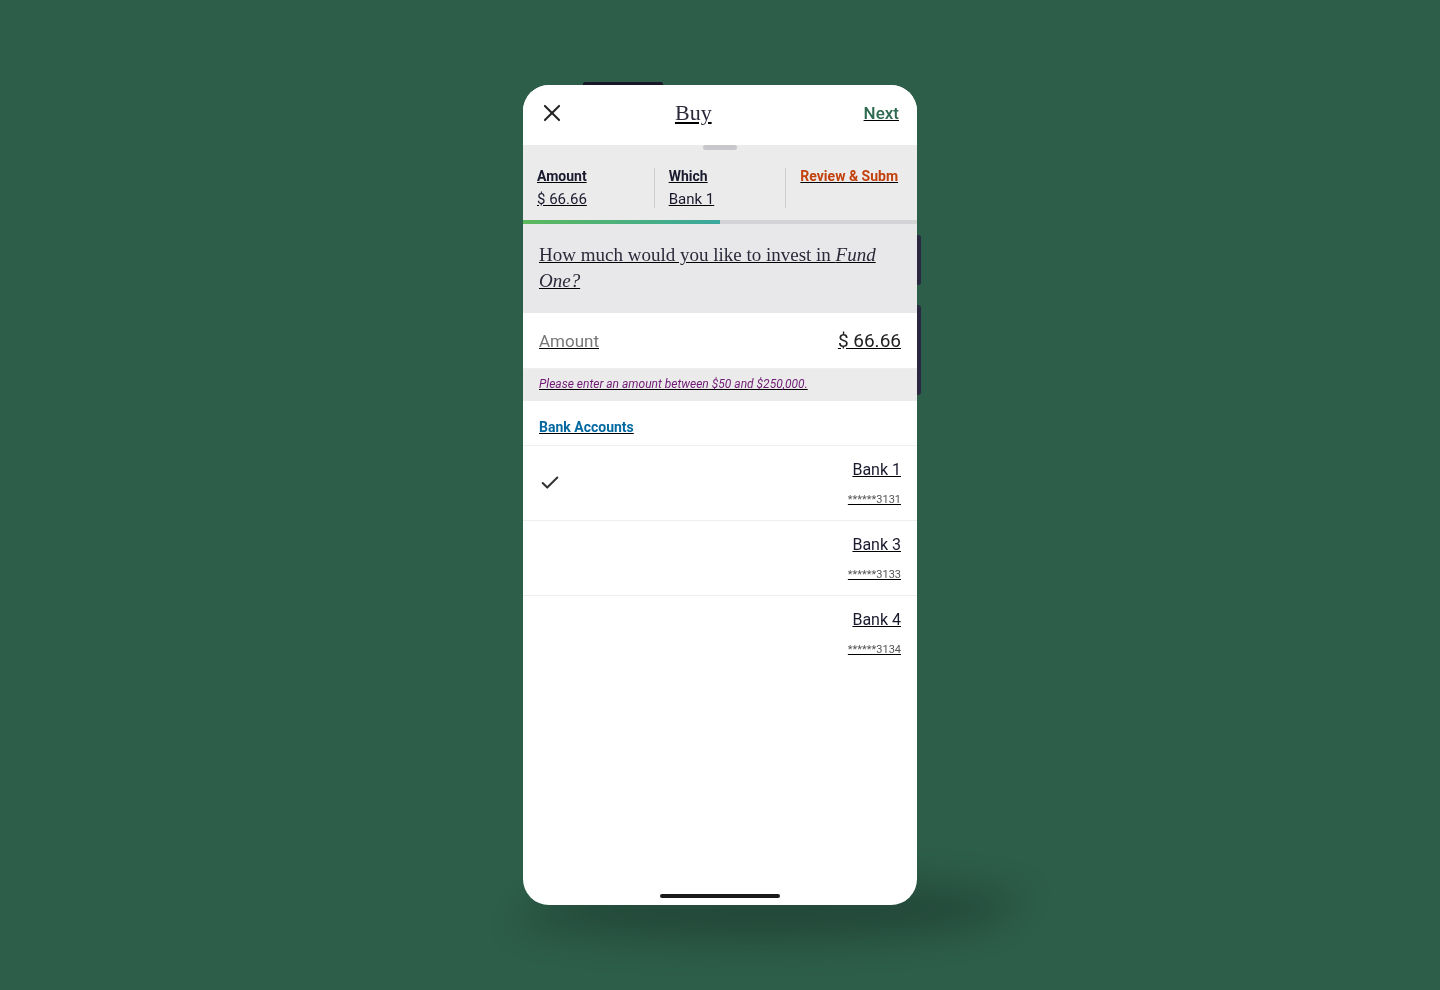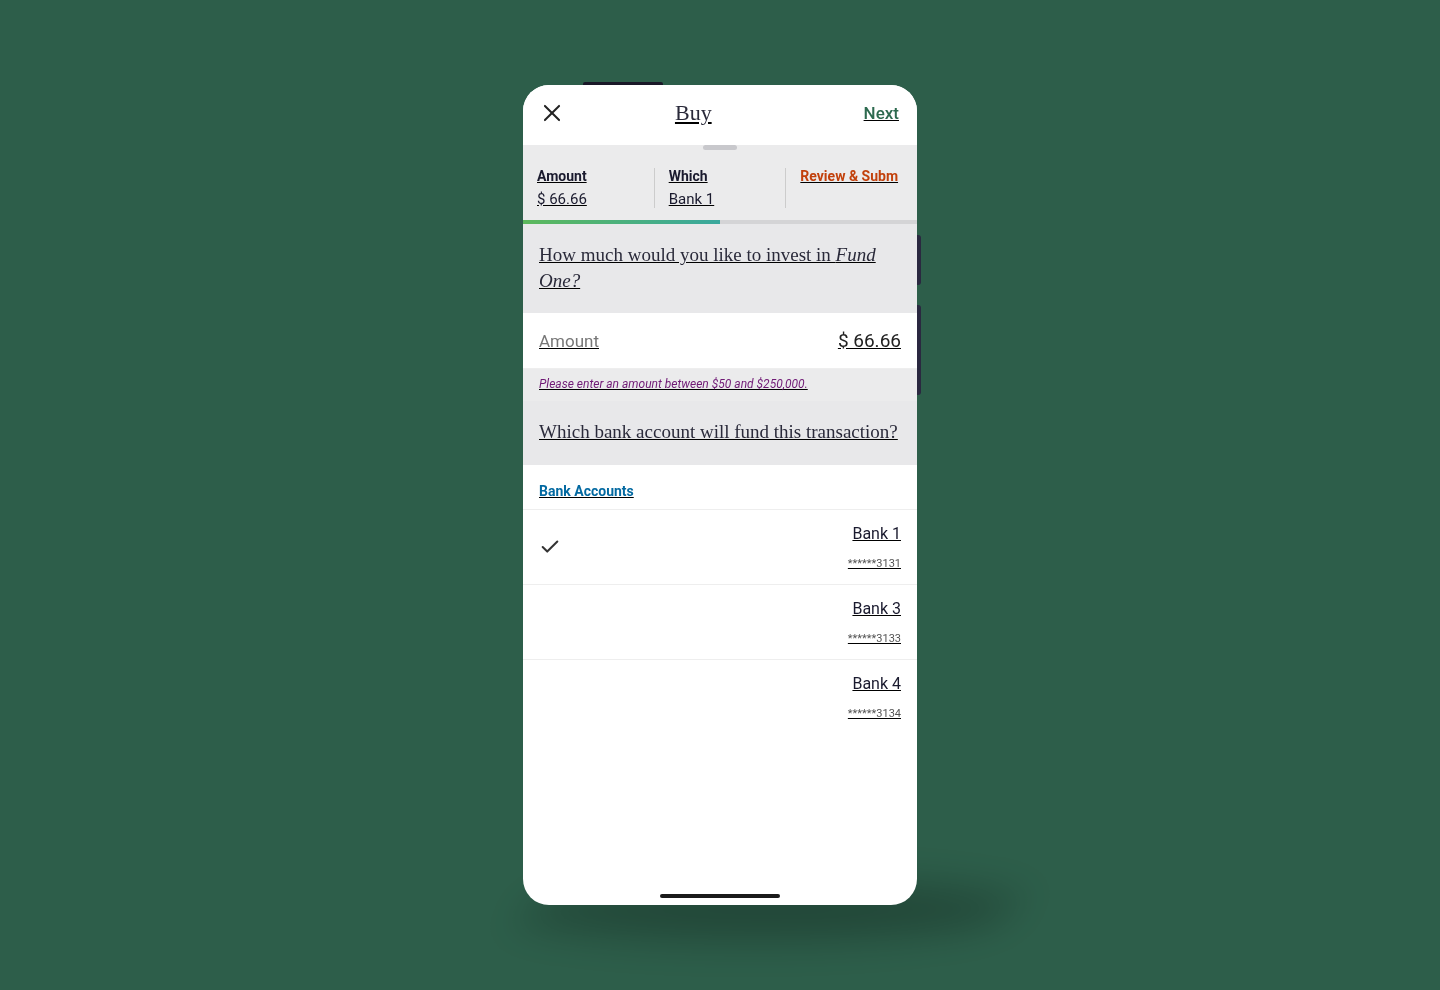--- a/index.html
+++ b/index.html
@@ -248,23 +248,20 @@
         </span>
       </div>
 
       <div class="amount-row">
         <span class="amount-label">Amount</span>
         <span class="amount-value">$ 66.66</span>
       </div>
 
       <div class="hint">Please enter an amount between $50 and $250,000.</div>
 
-      <div class="section-header">
-        <span class="section-header-text">Which bank account will fund this transaction?</span>
-      </div>
 
       <div class="bank-heading">Bank Accounts</div>
 
       <div class="bank-list">
         <div class="bank-item">
           <div class="bank-check">
             <svg viewBox="0 0 24 24">
                 <path d="M4 12 L9 17 L20 6" stroke="#333" stroke-width="2.2" fill="none" stroke-linecap="round" stroke-linejoin="round"></path>
               </svg>
           </div>

